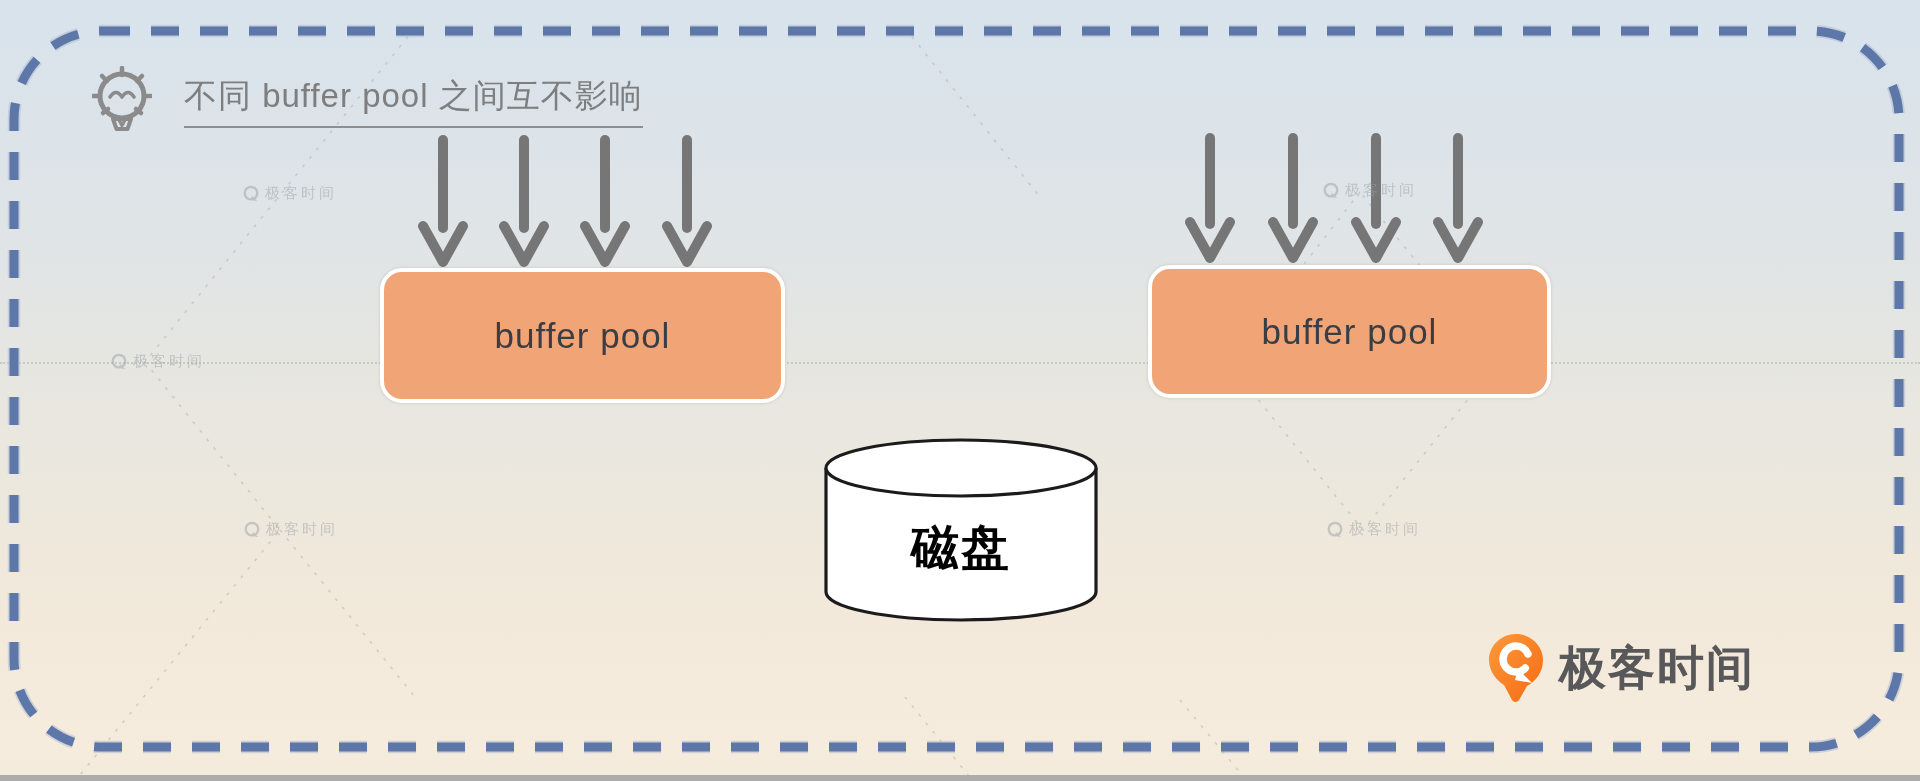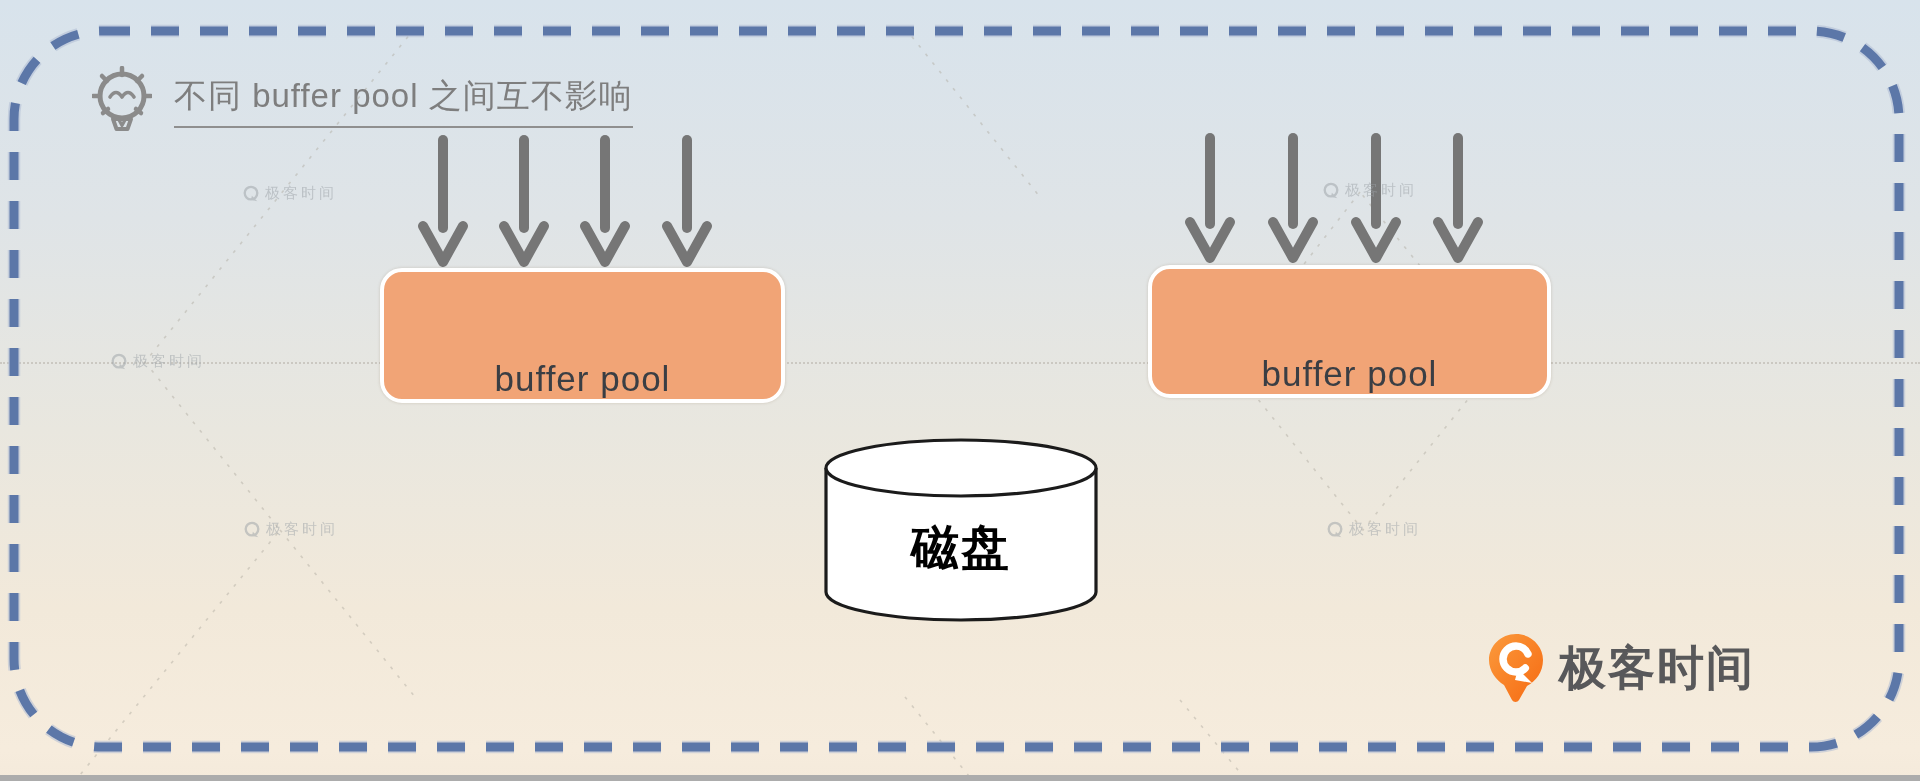--- a/index.html
+++ b/index.html
@@ -7,30 +7,30 @@
     position:relative;width:1920px;height:781px;overflow:hidden;
     font-family:"Liberation Sans","DejaVu Sans",sans-serif;
     background:linear-gradient(180deg,#D8E3EC 0%,#DFE4E7 28%,#E9E7DF 55%,#F2E9DA 78%,#F6ECDD 96%,#F4EADB 100%);
   }
   svg{display:block;}
   .abs{position:absolute;}
   
   .decor{left:0;top:0;width:1920px;height:781px;pointer-events:none;}
   .hline{left:0;top:362px;width:1920px;height:0;border-top:2px dotted rgba(170,165,155,0.45);}
   
-  .note{left:92px;top:66px;display:flex;align-items:center;gap:22px;}
+  .note{left:92px;top:66px;display:flex;align-items:center;gap:32px;}
   .note-text{
     font-size:33px;color:#7E7E7E;letter-spacing:1px;
     padding-bottom:7px;border-bottom:2px solid #8f8f8f;white-space:nowrap;
   }
   
   .pool-box{
     background:#F1A476;border:4px solid #FFFFFF;border-radius:22px;
     box-shadow:0 0 3px rgba(120,90,60,0.25);
-    display:flex;align-items:flex-end;justify-content:center;
+    display:flex;align-items:center;justify-content:center;
     font-size:35px;color:#3A3E44;letter-spacing:1px;
   }
   .pool-left{left:380px;top:268px;width:397px;height:127px;}
   .pool-right{left:1148px;top:265px;width:395px;height:125px;}
   
   .disk{left:823px;top:436px;width:276px;height:188px;}
   .disk-label{
     position:absolute;left:0;top:80px;width:100%;text-align:center;
     font-size:48px;font-weight:600;color:#000;letter-spacing:2px;
   }

